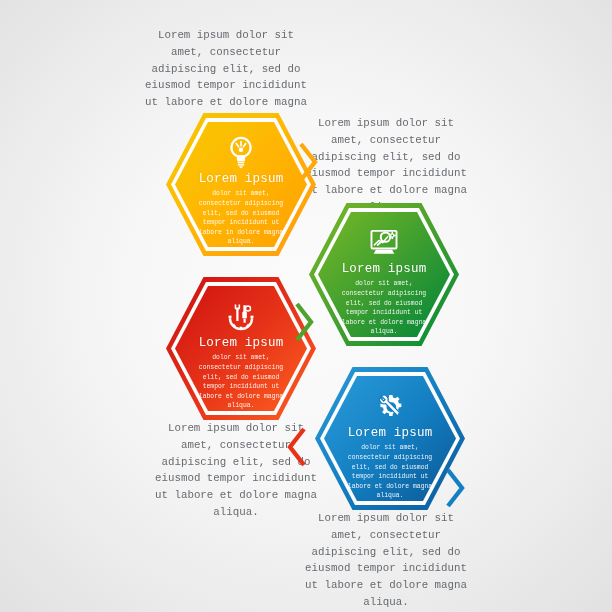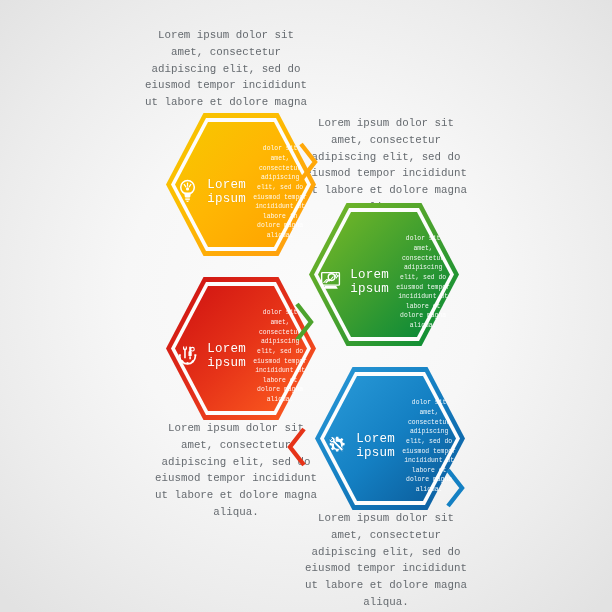--- a/index.html
+++ b/index.html
@@ -31,21 +31,21 @@
     background:#fdfdfd;
   }
   .hex-inner {
     inset:9px 9px;
   }
 
   .hex-content {
     position:absolute;
     inset:9px 9px;
     display:flex;
-    flex-direction:row;
+    flex-direction:column;
     align-items:center;
     justify-content:flex-start;
     padding-top:13px;
     color:#fff;
     text-align:center;
     z-index:4;
   }
   .hex-icon {
     width:40px; height:40px;
     display:block;

